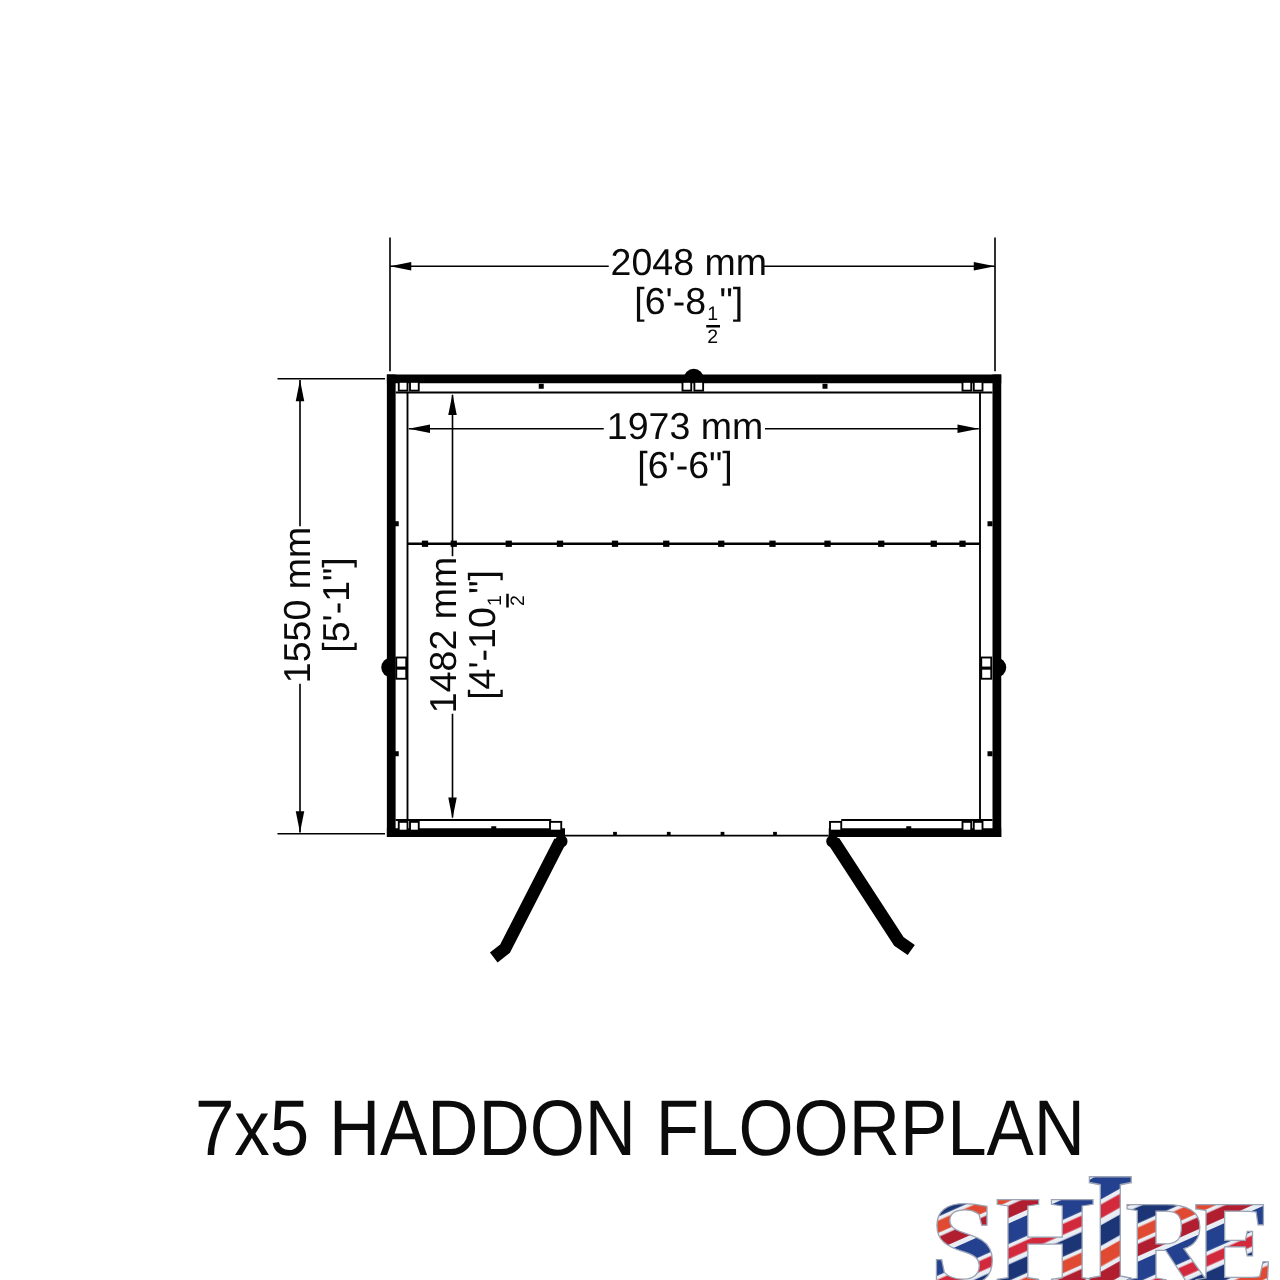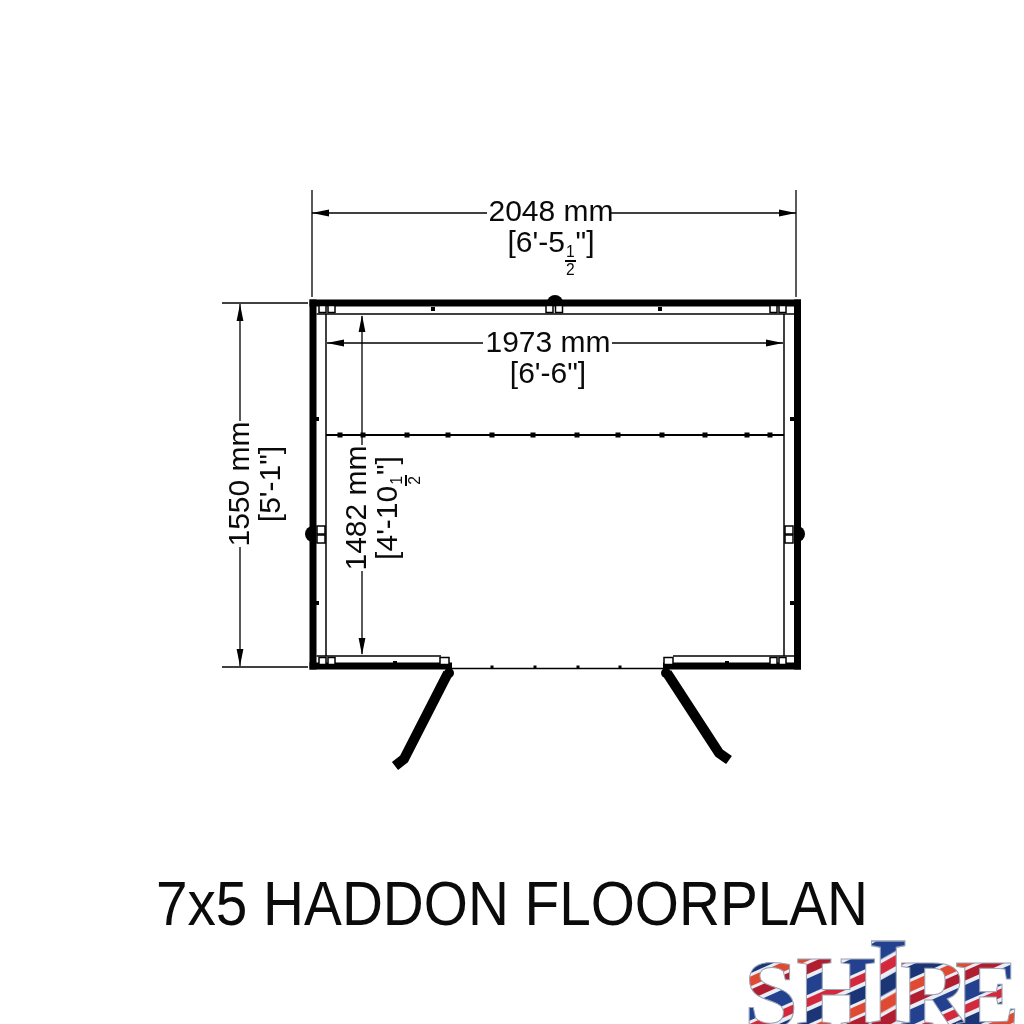--- a/index.html
+++ b/index.html
@@ -153,21 +153,21 @@
     <g stroke-width="1.3">
       <line class="ink" x1="362" y1="269" x2="362" y2="398"></line>
       <line class="ink" x1="362" y1="524" x2="362" y2="607"></line>
       <polygon points="362,268 358.6,285 365.4,285" fill="#000" stroke="none"></polygon>
       <polygon points="362,608 358.6,591 365.4,591" fill="#000" stroke="none"></polygon>
     </g>
   </svg>
 
   <div class="dimtext" style="left:451px;top:148px;width:200px;">
     <div>2048 mm</div>
-    <div><span>[6'-5</span><span class="frac">
+    <div><span>[6'-8</span><span class="frac">
           <span class="num">1</span>
           <span class="den">2</span>
         </span><span>"]</span></div>
   </div>
 
   <div class="dimtext" style="left:448px;top:279px;width:200px;">
     <div>1973 mm</div>
     <div>[6'-6"]</div>
   </div>
 

